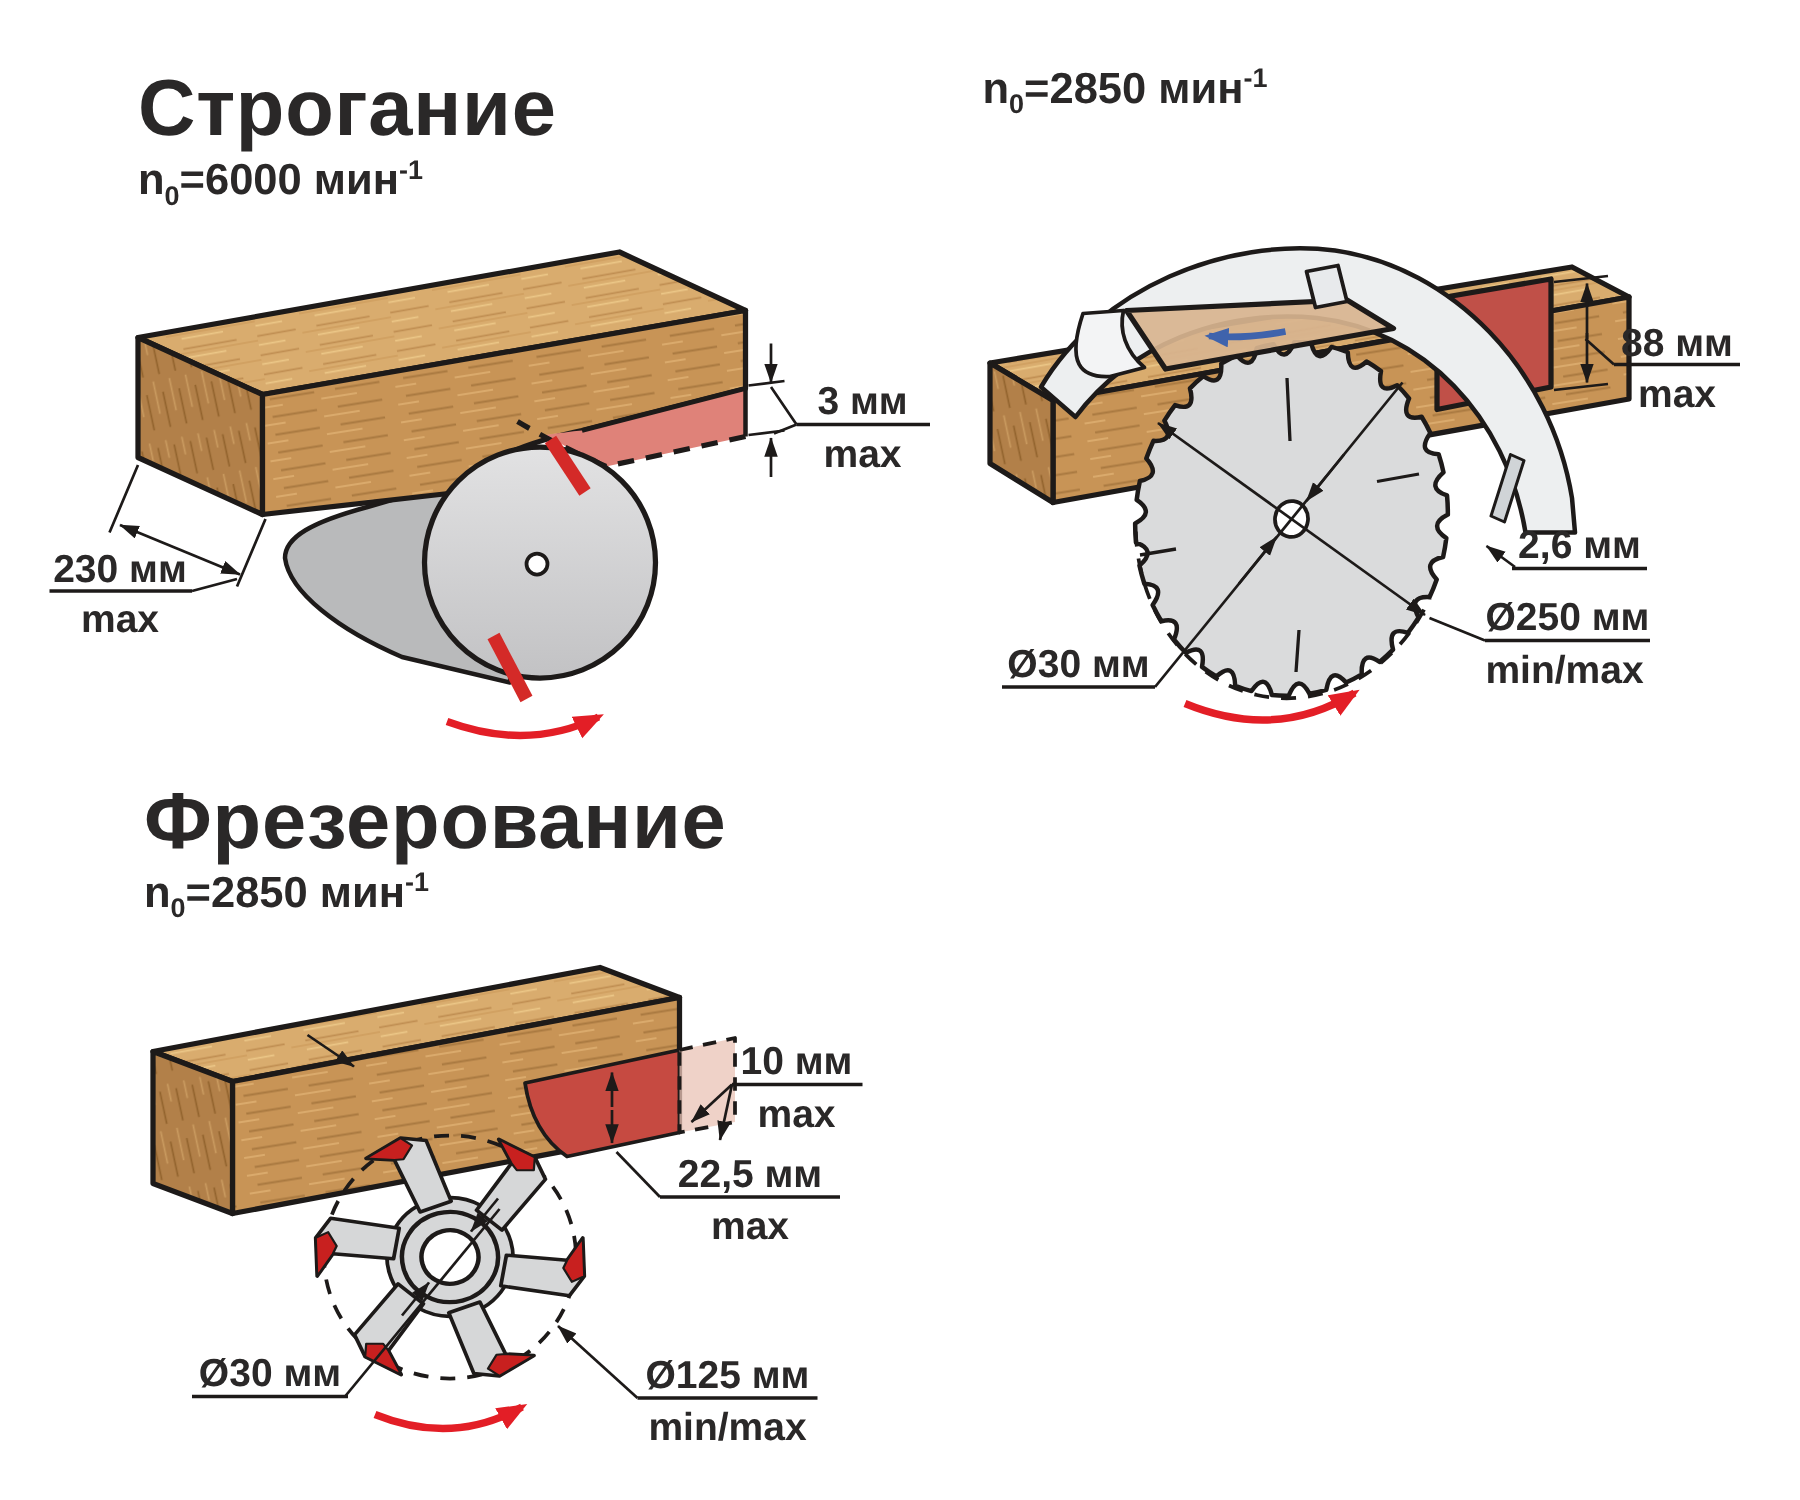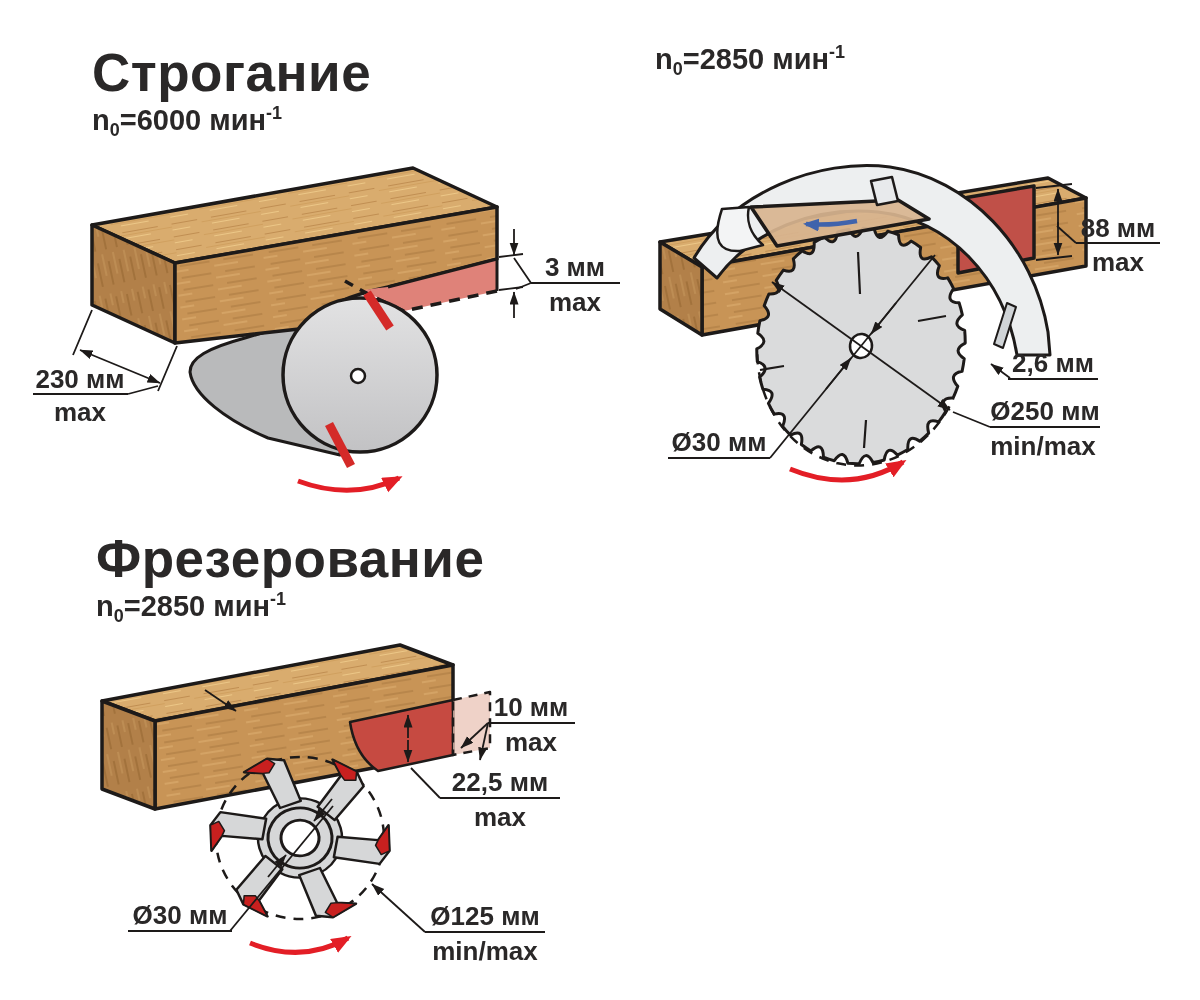--- a/index.html
+++ b/index.html
@@ -189,18 +189,18 @@
 
 <div class="heading" style="left:92px;top:42px">
   <div class="title">Строгание</div>
   <div class="speed"><span>n</span><sub>0</sub><span>=6000 мин</span><sup>-1</sup></div>
 </div>
 
 <div class="heading" style="left:655px;top:42px">
   <div class="speed"><span>n</span><sub>0</sub><span>=2850 мин</span><sup>-1</sup></div>
 </div>
 
-<div class="heading" style="left:96px;top:528px">
+<div class="heading" style="left:96px;top:517px">
   <div class="title">Фрезерование</div>
   <div class="speed"><span>n</span><sub>0</sub><span>=2850 мин</span><sup>-1</sup></div>
 </div>
 
 </div>
 
 </body></html>

